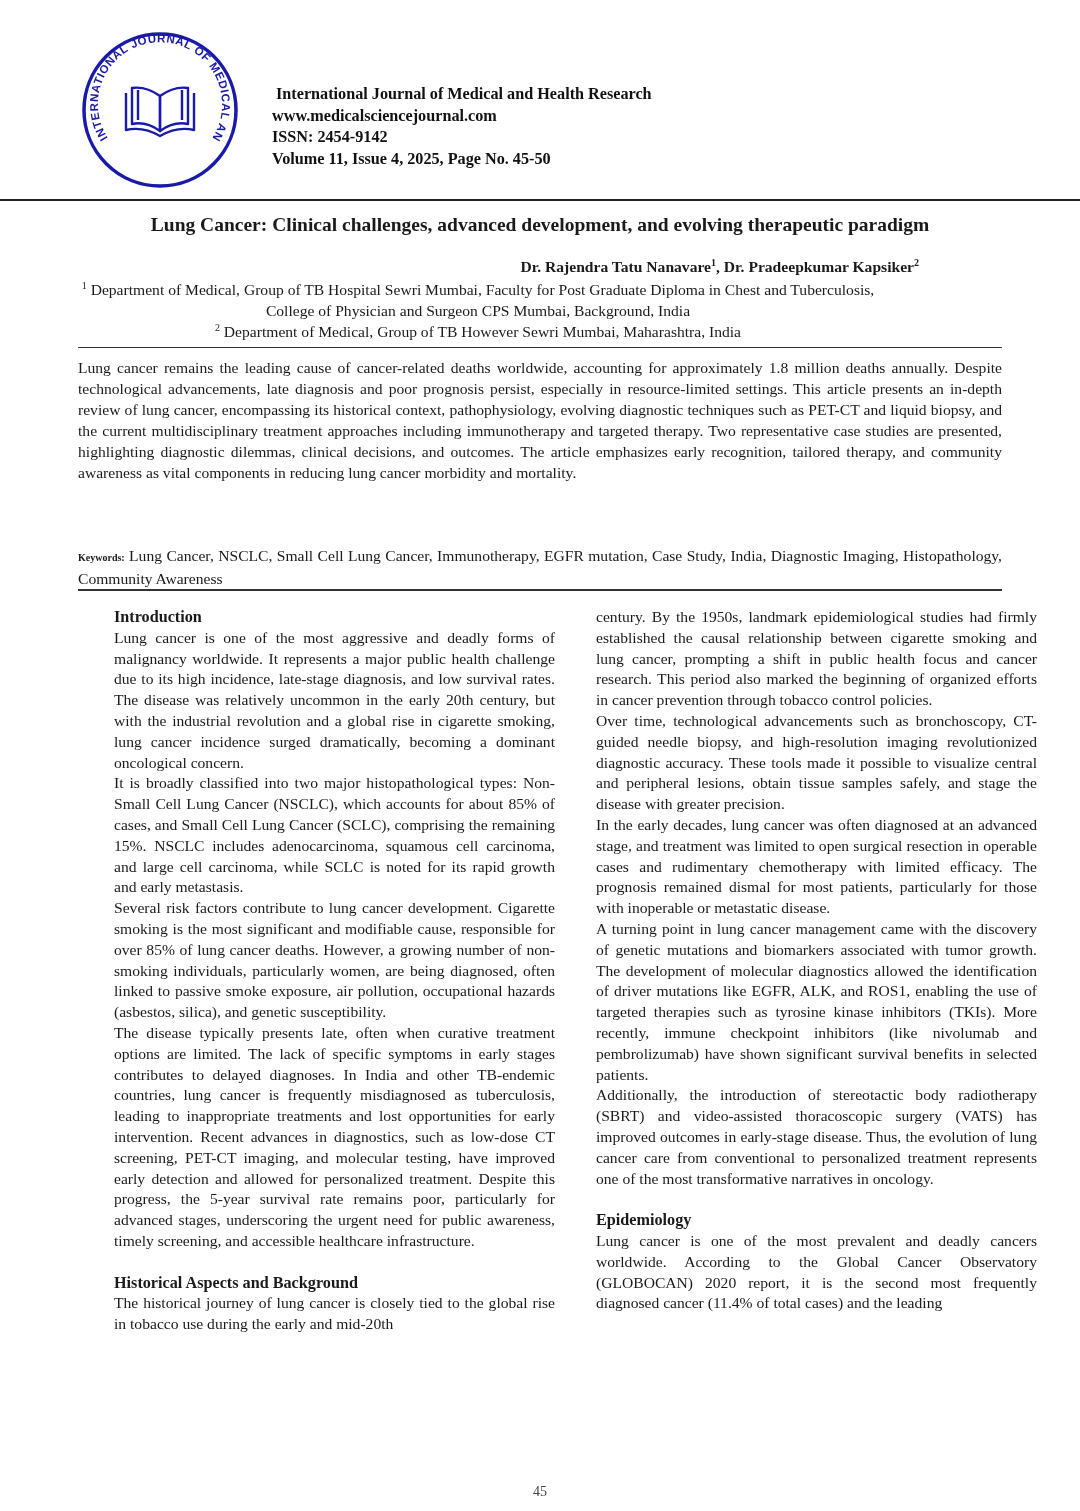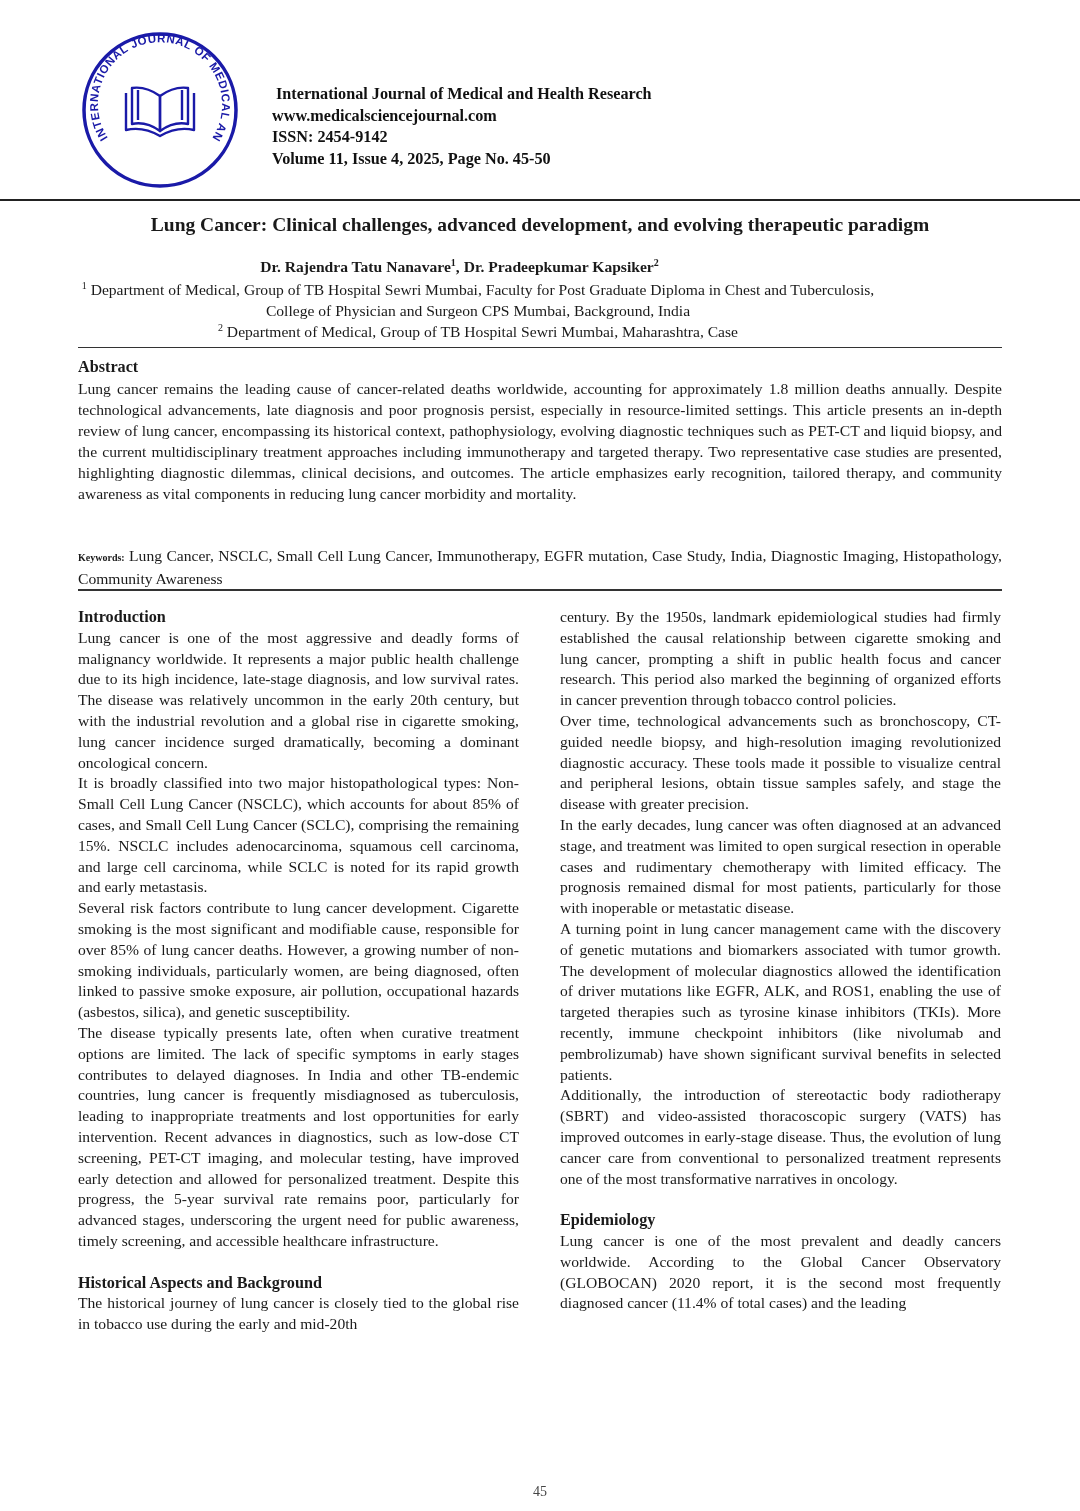--- a/index.html
+++ b/index.html
@@ -3,28 +3,28 @@
 <meta charset="utf-8">
 <style>
   html, body { margin: 0; padding: 0; background: #ffffff; }
   body { width: 1080px; height: 1511px; position: relative; overflow: hidden;
          font-family: "Liberation Serif", serif; color: #1a1a1a; }
   .logo { position: absolute; left: 80px; top: 18px; width: 160px; height: 175px; }
   .header-info { position: absolute; left: 272px; top: 84px; font-weight: bold; font-size: 16.2px; line-height: 21.6px; color: #111; }
   .header-info div { white-space: nowrap; }
   .hr-top { position: absolute; left: 0; top: 199px; width: 1080px; height: 1.5px; background: #222; }
   .title { position: absolute; left: 0; width: 1080px; top: 214px; text-align: center; font-weight: bold; font-size: 19.5px; }
-  .authors { position: absolute; left: 0; width: 919px; top: 258px; text-align: center; font-weight: bold; font-size: 15.6px; }
+  .authors { position: absolute; left: 0; width: 919px; top: 258px; text-align: right; font-weight: bold; font-size: 15.6px; }
   .affil { position: absolute; left: 16px; width: 924px; text-align: center; font-size: 15.6px; line-height: 21px; }
   sup { font-size: 10px; line-height: 0; }
   .hr { position: absolute; left: 78px; width: 924px; height: 1.2px; background: #333; }
   .abstract { position: absolute; left: 78px; top: 357px; width: 924px; font-size: 15.6px; line-height: 21px; text-align: justify; }
   .h { font-weight: bold; font-size: 16.2px; }
   .keywords { position: absolute; left: 78px; top: 545px; width: 924px; font-size: 15.6px; line-height: 21px; text-align: justify; }
-  .col { position: absolute; top: 607px; width: 441px; font-size: 15.6px; line-height: 20.8px; text-align: justify; }
+  .col { position: absolute; top: 607px; width: 441px; font-size: 15.6px; line-height: 20.8px; text-align: justify; margin-left: 36px; }
   .col p { margin: 0; }
   .col .h { display: block; }
   .gap { height: 20.8px; }
   .pageno { position: absolute; left: 0; width: 1080px; top: 1448px; text-align: center; font-size: 14px; color: #444; margin-top: 36px; }
 </style>
 </head>
 <body>
 
 <div class="logo">
   <svg width="160" height="175" viewBox="0 0 160 175">
@@ -58,27 +58,26 @@
 
 <div class="authors">
   <span>Dr. Rajendra Tatu Nanavare</span><sup>1</sup><span>, </span><span>Dr. Pradeepkumar Kapsiker</span><sup>2</sup>
 </div>
 
 <div class="affil" style="top:279px">
   <sup>1</sup><span> Department of Medical, Group of TB Hospital Sewri Mumbai, Faculty for Post Graduate Diploma in Chest and Tuberculosis,</span>
 </div>
 <div class="affil" style="top:300px">College of Physician and Surgeon CPS Mumbai, Background, India</div>
 <div class="affil" style="top:321px">
-  <sup>2</sup><span> Department of Medical, Group of TB Hospital Sewri Mumbai, Maharashtra, Case</span>
+  <sup>2</sup><span> Department of Medical, Group of TB However Sewri Mumbai, Maharashtra, India</span>
 </div>
 
 <div class="hr" style="top:347px"></div>
 
 <div class="abstract">
-  <div class="h">Abstract</div>
   <div>Lung cancer remains the leading cause of cancer-related deaths worldwide, accounting for approximately 1.8 million deaths annually. Despite technological advancements, late diagnosis and poor prognosis persist, especially in resource-limited settings. This article presents an in-depth review of lung cancer, encompassing its historical context, pathophysiology, evolving diagnostic techniques such as PET-CT and liquid biopsy, and the current multidisciplinary treatment approaches including immunotherapy and targeted therapy. Two representative case studies are presented, highlighting diagnostic dilemmas, clinical decisions, and outcomes. The article emphasizes early recognition, tailored therapy, and community awareness as vital components in reducing lung cancer morbidity and mortality.</div>
 </div>
 
 <div class="keywords">
   <span class="h" style="font-size:10px">Keywords:</span><span> Lung Cancer, NSCLC, Small Cell Lung Cancer, Immunotherapy, EGFR mutation, Case Study, India, Diagnostic Imaging, Histopathology, Community Awareness</span>
 </div>
 
 <div class="hr" style="top:589px; height:1.5px"></div>
 
 <div class="col" style="left:78px">

